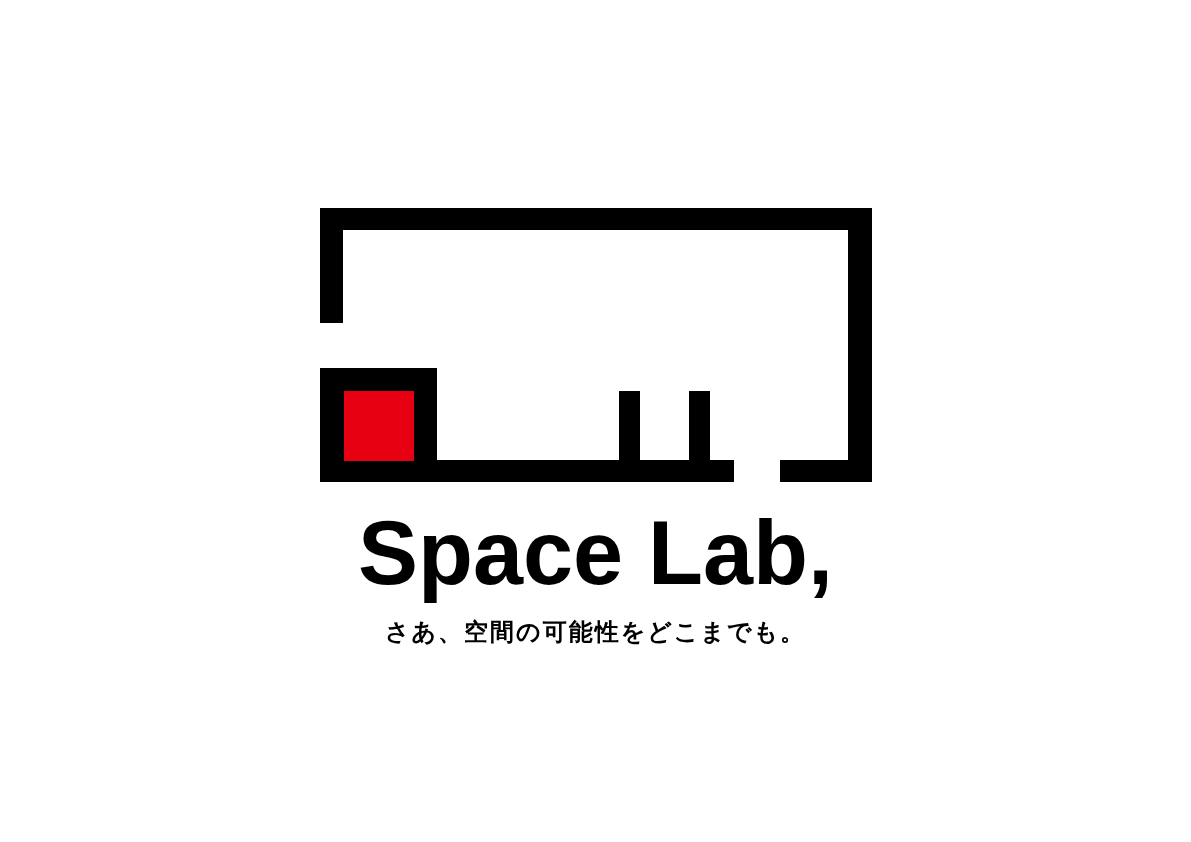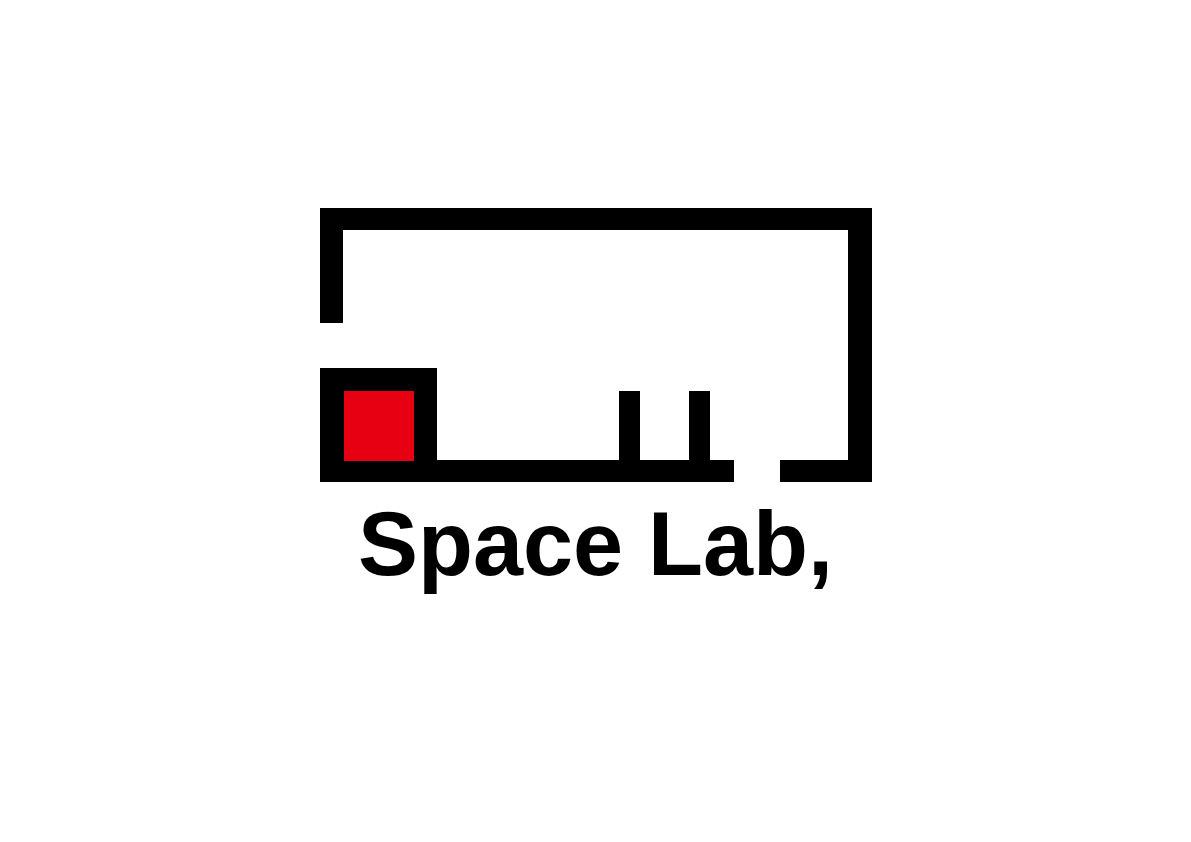--- a/index.html
+++ b/index.html
@@ -38,21 +38,21 @@
   .wall-left     { left: 0;   top: 0;   width: 23px;  height: 115px; }
   .wall-right    { left: 528px; top: 0; width: 24px;  height: 274px; }
   .wall-bottom-a { left: 0;   top: 252px; width: 414px; height: 22px; }
   .wall-bottom-b { left: 460px; top: 252px; width: 92px; height: 22px; }
   .room-block    { left: 0;   top: 160px; width: 117px; height: 114px; }
   .red-square    { left: 24px; top: 183px; width: 70px; height: 70px; background: var(--brand-red); }
   .pillar-1      { left: 299px; top: 183px; width: 21px; height: 91px; }
   .pillar-2      { left: 369px; top: 183px; width: 21px; height: 91px; }
   
   .wordmark {
-    margin-top: 17px;
+    margin-top: 26px;
     text-align: center;
     font-size: 90px;
     line-height: 1;
     font-weight: bold;
     letter-spacing: 0;
     color: var(--ink);
     white-space: nowrap;
   }
   
   .tagline {
@@ -79,15 +79,16 @@
       <div class="part wall-bottom-a"></div>
       <div class="part wall-bottom-b"></div>
       <div class="part room-block"></div>
       <div class="part red-square"></div>
       <div class="part pillar-1"></div>
       <div class="part pillar-2"></div>
     </div>
 
     <div class="wordmark">Space Lab,</div>
 
+    <div class="tagline">さあ、空間の可能性をどこまでも。</div>
 
   </div>
 </div>
 
 </body></html>

